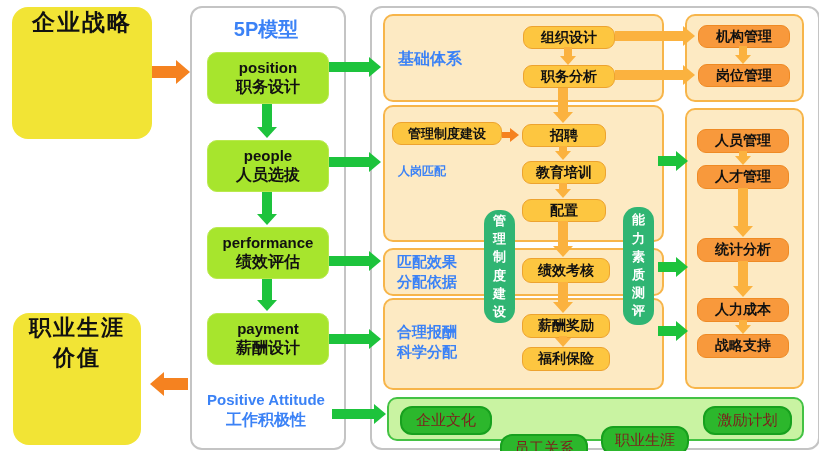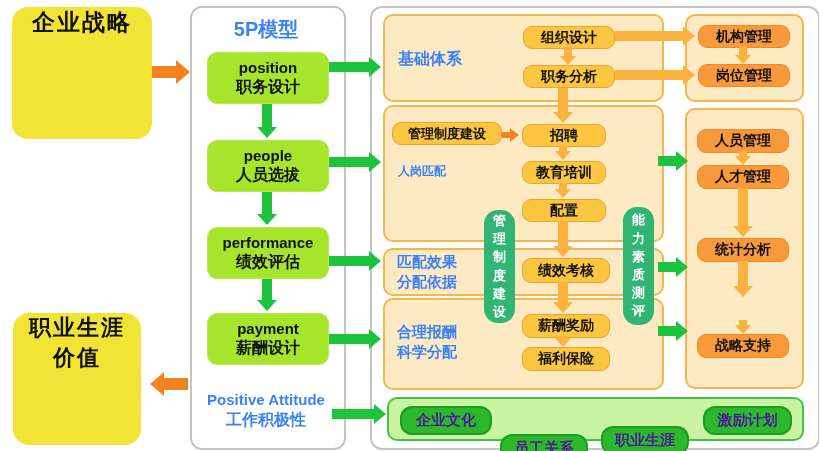--- a/index.html
+++ b/index.html
@@ -10,22 +10,22 @@
   .bpanel{position:absolute;background:var(--bottom-bg);border:2px solid var(--bottom-border);border-radius:10px;}
   .ybox{position:absolute;background:var(--yellow);border-radius:16px;display:flex;flex-direction:column;
         align-items:center;justify-content:flex-start;font-weight:bold;color:#111;letter-spacing:2px;}
   .mbox{position:absolute;background:var(--model-box);border:1px solid #b9e94e;border-radius:10px;display:flex;
         flex-direction:column;align-items:center;justify-content:center;font-weight:bold;color:#111;line-height:1.25;}
   .mbox .en{font-size:15px;} .mbox .zh{font-size:16px;}
   .gbox{position:absolute;background:var(--gold-box);border:1px solid #eda32f;border-radius:9px;display:flex;
         align-items:center;justify-content:center;font-weight:bold;font-size:14px;color:#111;}
   .obox{position:absolute;background:var(--orange-box);border:1px solid #ef8a24;border-radius:9px;display:flex;
         align-items:center;justify-content:center;font-weight:bold;font-size:14px;color:#111;}
-  .gnbx{position:absolute;background:var(--bottom-box);border:2px solid #17a01e;border-radius:12px;color:#4c1d95;
-        font-weight:bold;font-size:15px;display:flex;align-items:center;justify-content:center;}
+  .gnbx{position:absolute;background:var(--bottom-box);border:2px solid #17a01e;border-radius:12px;color:#7f1d1d;
+        font-weight:normal;font-size:15px;display:flex;align-items:center;justify-content:center;}
   .pill{position:absolute;background:var(--pill);border-radius:14px;color:#fff;font-weight:bold;font-size:13px;
         display:flex;align-items:center;justify-content:center;text-align:center;}
   .pill span{width:14px;word-break:break-all;line-height:1.4;}
   .lbl{position:absolute;font-weight:bold;color:#3b82f6;line-height:1.3;}
   
   .arr{position:absolute;}
   .arr i{display:block;position:absolute;}
   .arr .s{background:var(--c);}
   .arr .h{width:0;height:0;}
   .green{--c:var(--arrow-green);} .gold{--c:var(--gold);} .orange{--c:var(--arrow-orange);}
@@ -107,20 +107,21 @@
   <div class="gbox" style="left:522px;top:199px;width:82px;height:21px;">配置</div>
   <div class="gbox" style="left:522px;top:258px;width:86px;height:23px;">绩效考核</div>
   <div class="gbox" style="left:522px;top:314px;width:86px;height:22px;">薪酬奖励</div>
   <div class="gbox" style="left:522px;top:347px;width:86px;height:22px;">福利保险</div>
 
   <div class="obox" style="left:698px;top:25px;width:90px;height:21px;">机构管理</div>
   <div class="obox" style="left:698px;top:64px;width:90px;height:21px;">岗位管理</div>
   <div class="obox" style="left:697px;top:129px;width:90px;height:22px;">人员管理</div>
   <div class="obox" style="left:697px;top:165px;width:90px;height:22px;">人才管理</div>
   <div class="obox" style="left:697px;top:238px;width:90px;height:22px;">统计分析</div>
+  <div class="obox" style="left:697px;top:298px;width:90px;height:22px;">人力成本</div>
   <div class="obox" style="left:697px;top:334px;width:90px;height:22px;">战略支持</div>
 
   <div class="pill" style="left:484px;top:210px;width:31px;height:113px;">
     <span>管理制度建设</span>
   </div>
   <div class="pill" style="left:623px;top:207px;width:31px;height:118px;">
     <span>能力素质测评</span>
   </div>
 
   <div class="gnbx" style="left:400px;top:406px;width:88px;height:25px;">企业文化</div>

